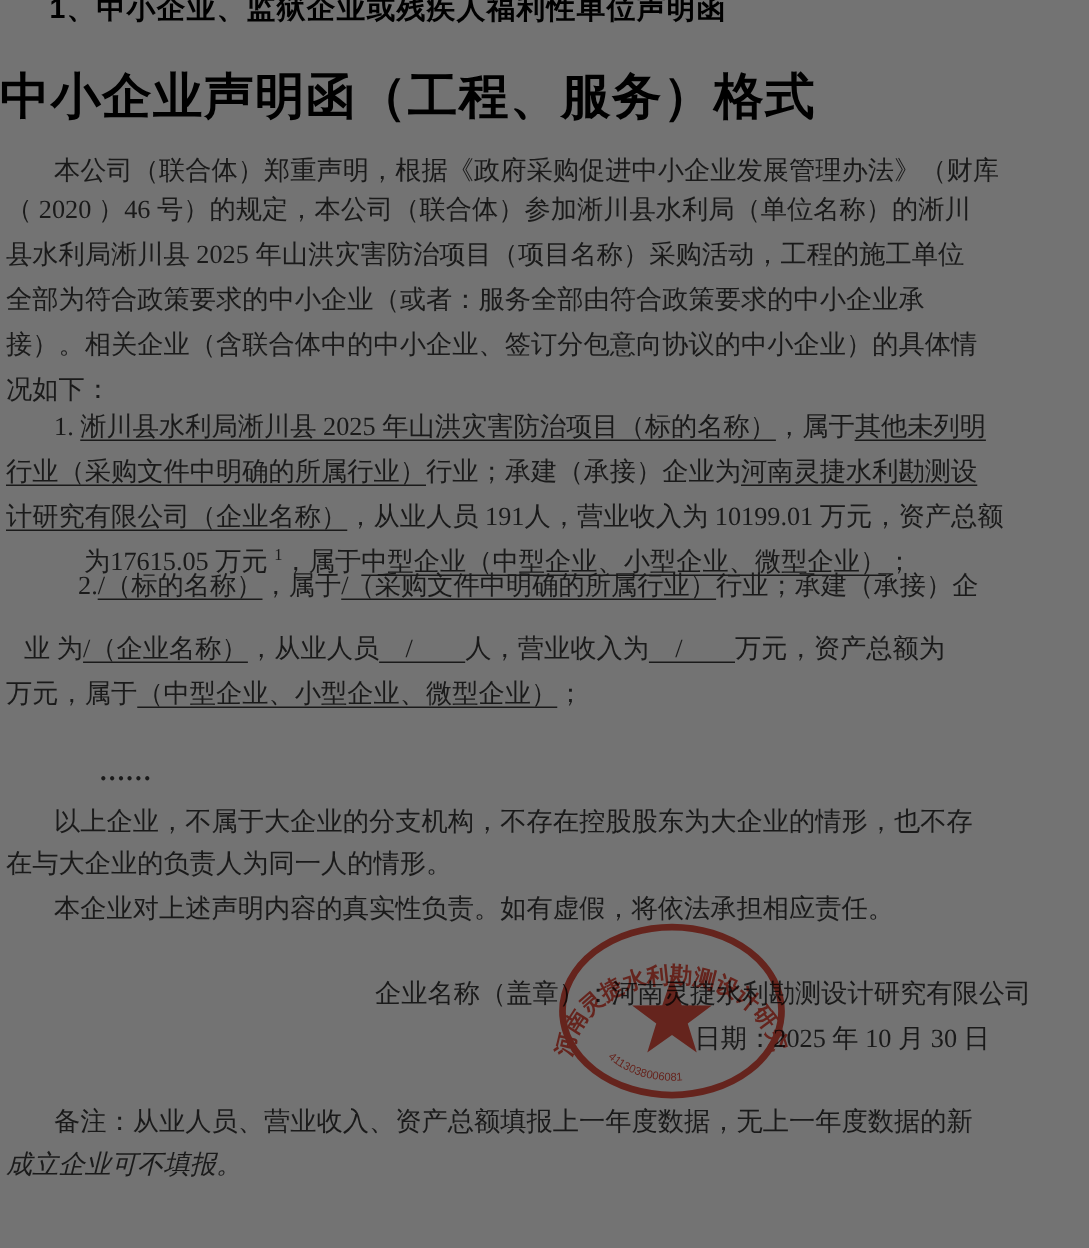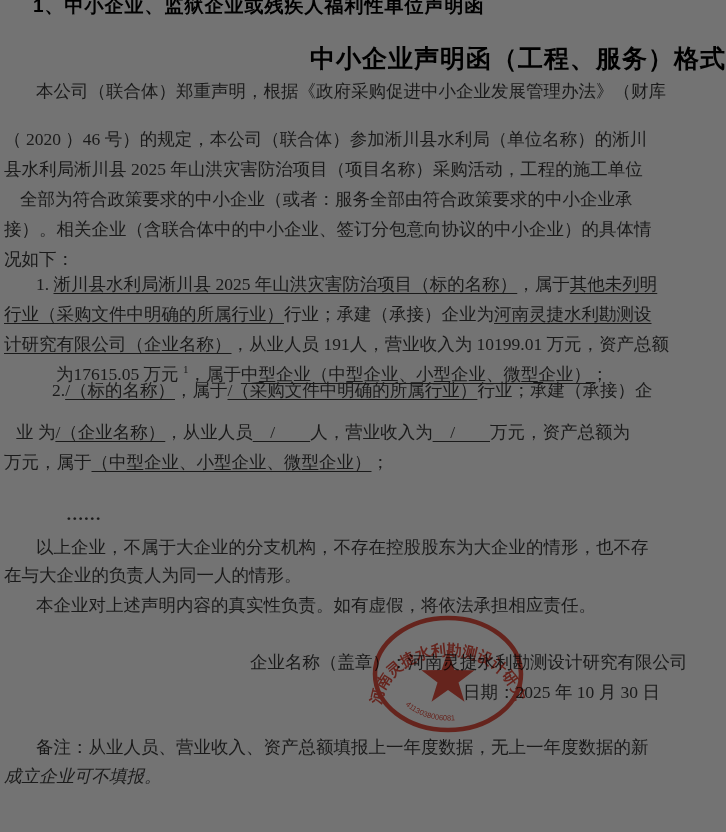--- a/index.html
+++ b/index.html
@@ -12,23 +12,23 @@
     color:#111;
   }
   .heading{
     position:absolute;top:-7px;left:33px;
     font-family:"Liberation Sans","DejaVu Sans",sans-serif;
     font-weight:bold;font-size:19px;letter-spacing:1px;
     white-space:nowrap;color:#000;
   }
   .title{
     position:absolute;top:42px;left:0;width:726px;
-    text-align:right;
+    text-align:left;
     font-family:"Liberation Sans","DejaVu Sans",sans-serif;
-    font-weight:bold;font-size:25px;letter-spacing:1px;color:#000;
+    font-weight:bold;font-size:33px;letter-spacing:1px;color:#000;
   }
   .line{
     position:absolute;
     font-size:17.5px;line-height:24px;
     white-space:nowrap;color:#1a1a1a;
   }
   .line.b{font-weight:bold;}
   .seg.u{
     text-decoration:underline;
     text-underline-offset:3px;
@@ -47,24 +47,24 @@
 </head>
 <body>
 
 <div class="page">
 
   <div class="heading">1、中小企业、监狱企业或残疾人福利性单位声明函</div>
 
   <div class="title">中小企业声明函（工程、服务）格式</div>
 
   <div id="doc-body">
-      <div class="line" style="left: 36px; top: 80px; font-family: Liberation Mono, monospace;"><span class="seg">本公司（联合体）郑重声明，根据《政府采购促进中小企业发展管理办法》（财库</span></div>
+      <div class="line" style="left: 36px; top: 101px;"><span class="seg">本公司（联合体）郑重声明，根据《政府采购促进中小企业发展管理办法》（财库</span></div>
       <div class="line" style="left: 4px; top: 127px;"><span class="seg">（ 2020 ）46 号）的规定，本公司（联合体）参加淅川县水利局（单位名称）的淅川</span></div>
       <div class="line" style="left: 4px; top: 157px;"><span class="seg">县水利局淅川县 2025 年山洪灾害防治项目（项目名称）采购活动，工程的施工单位</span></div>
-      <div class="line" style="left: 20px; top: 187px;"><span class="seg">全部为符合政策要求的中小企业（或者：服务全部由符合政策要求的中小企业承</span></div>
+      <div class="line" style="left: 4px; top: 187px;"><span class="seg">全部为符合政策要求的中小企业（或者：服务全部由符合政策要求的中小企业承</span></div>
       <div class="line" style="left: 4px; top: 217px;"><span class="seg">接）。相关企业（含联合体中的中小企业、签订分包意向协议的中小企业）的具体情</span></div>
       <div class="line" style="left: 4px; top: 247px;"><span class="seg">况如下：</span></div>
       <div class="line" style="left: 36px; top: 272px;"><span class="seg">1.  </span><span class="seg u">淅川县水利局淅川县 2025 年山洪灾害防治项目（标的名称）</span><span class="seg">，属于</span><span class="seg u">其他未列明</span></div>
       <div class="line" style="left: 4px; top: 302px;"><span class="seg u">行业（采购文件中明确的所属行业）</span><span class="seg">行业；承建（承接）企业为</span><span class="seg u">河南灵捷水利勘测设</span></div>
       <div class="line" style="left: 4px; top: 332px;"><span class="seg u">计研究有限公司（企业名称）</span><span class="seg">，从业人员 191人，营业收入为 10199.01 万元，资产总额</span></div>
       <div class="line" style="left: 16px; top: 362px; margin-left: 40px;"><span class="seg">为17615.05 万元 </span><span class="seg sup">1</span><span class="seg">，属于</span><span class="seg u">中型企业（中型企业、小型企业、微型企业）</span><span class="seg">；</span></div>
       <div class="line" style="left: 36px; top: 378px; margin-left: 16px;"><span class="seg">2.</span><span class="seg u">/（标的名称）</span><span class="seg">，属于</span><span class="seg u">/（采购文件中明确的所属行业）</span><span class="seg">行业；承建（承接）企</span></div>
       <div class="line" style="left: 16px; top: 420px;"><span class="seg">业 为</span><span class="seg u">/（企业名称）</span><span class="seg">，从业人员</span><span class="seg u">　/　　</span><span class="seg">人，营业收入为</span><span class="seg u">　/　　</span><span class="seg">万元，资产总额为</span></div>
       <div class="line" style="left: 4px; top: 450px;"><span class="seg">万元，属于</span><span class="seg u">（中型企业、小型企业、微型企业）</span><span class="seg">；</span></div>
       <div class="line b" style="left: 66px; top: 502px;"><span class="seg">……</span></div>

